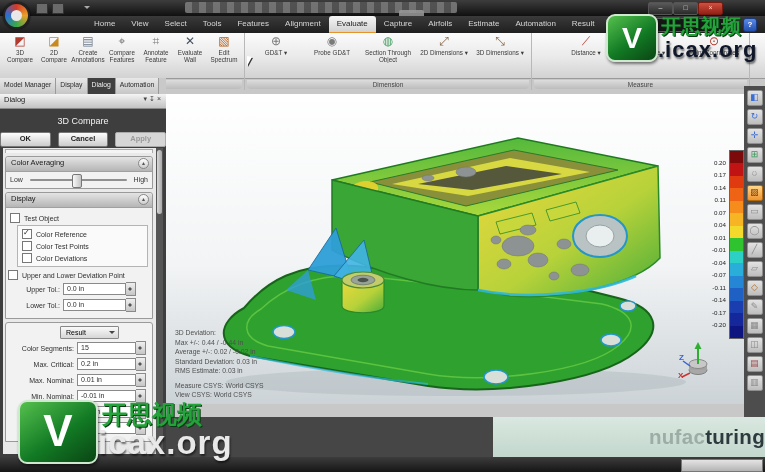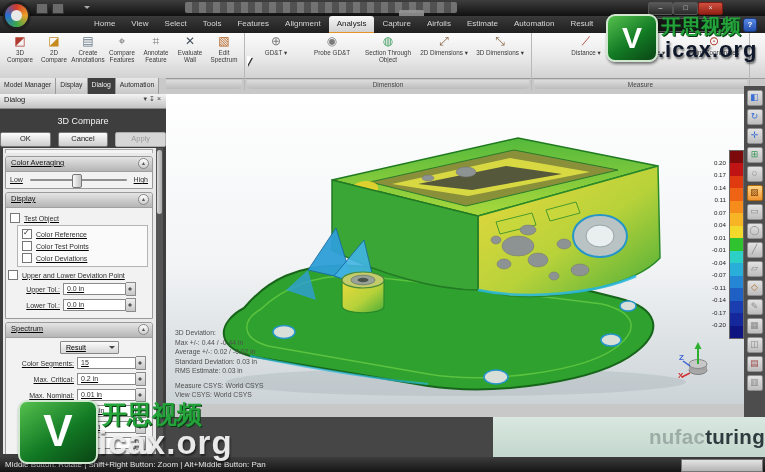--- a/index.html
+++ b/index.html
@@ -61,28 +61,28 @@
   .vp-tabstrip{position:absolute;left:166px;top:78px;width:599px;height:16px;background:#474747;display:flex;padding-left:10px;box-sizing:border-box;}
   .vtab{font-size:7.3px;padding:3px 11px 2px;color:#d8d8d8;margin-right:2px;}
   .vtab.active{background:linear-gradient(#ffffff,#d6d6d6);color:#1a1a1a;font-weight:bold;border-radius:4px 4px 0 0;border:1px solid #888;border-bottom:none;}
 
   
   .left-panel{position:absolute;left:0;top:94px;width:166px;height:363px;background:#3e3e3e;}
   .panel-header{height:12px;background:linear-gradient(#f4f4f4,#c2c2c2);border-bottom:1px solid #8a8a8a;
     font-size:7.5px;color:#222;padding:1px 4px;position:relative;}
   .ph-icons{position:absolute;right:3px;top:1px;font-size:7px;color:#444;letter-spacing:2px;}
   .dlg-title{color:#f2f2f2;font-size:9px;text-align:center;margin:7px 0 6px;}
-  .dlg-buttons{display:flex;justify-content:center;gap:7px;}
+  .dlg-buttons{display:flex;justify-content:center;gap:7px;font-weight:bold;}
   .dbtn{width:54px;height:13px;font-size:7.5px;text-align:center;line-height:12px;color:#222;
     background:linear-gradient(#fdfdfd,#cccccc);border:1px solid #777;border-radius:2px;}
   .dbtn.disabled{background:#d6d6d6;color:#999;border-color:#aaa;}
   .scrollwrap{position:absolute;left:3px;right:3px;top:54px;bottom:3px;background:#e9e9e9;overflow:hidden;}
   .scrollbar{position:absolute;right:0;top:0;bottom:0;width:7px;background:#555;}
   .sb-thumb{position:absolute;left:1px;right:1px;top:2px;height:64px;border-radius:3px;background:linear-gradient(90deg,#d8d8d8,#a8a8a8);}
-  .dlg-content{position:absolute;left:0;top:0;right:8px;bottom:0;text-decoration:underline;}
+  .dlg-content{position:absolute;left:0;top:0;right:8px;bottom:0;}
   .sliver{height:3px;margin:1px 2px 0;background:#f4f4f4;border:1px solid #aaa;border-bottom:none;}
   .section{margin:3px 2px 0;border:1px solid #9a9a9a;border-radius:3px 3px 0 0;background:#f2f2f2;}
   .sec-h{height:12px;background:linear-gradient(#e4e4e4,#b5b5b5);font-size:7.5px;color:#1a1a1a;
     padding:1px 5px;position:relative;border-bottom:1px solid #a0a0a0;border-radius:3px 3px 0 0;}
   .sec-toggle{position:absolute;right:3px;top:1px;width:9px;height:9px;border:1px solid #888;border-radius:50%;
     background:linear-gradient(#fff,#ccc);font-size:6px;line-height:8px;text-align:center;color:#555;}
   .sec-b{padding:3px 4px 4px;}
   .row{display:flex;align-items:center;margin:2px 0;font-size:7px;color:#2e2e2e;}
   .cb{width:8px;height:8px;border:1px solid #777;background:#fff;margin-right:4px;flex:none;position:relative;}
   .cb.checked::after{content:"✓";position:absolute;left:0px;top:-2px;font-size:8px;color:#222;}
@@ -170,21 +170,21 @@
   <div class="applogo"></div>
 
   <div class="menubar">
     <div id="menu-tabs">
         <div class="mtab">Home</div>
         <div class="mtab">View</div>
         <div class="mtab">Select</div>
         <div class="mtab">Tools</div>
         <div class="mtab">Features</div>
         <div class="mtab">Alignment</div>
-        <div class="mtab active">Analysis</div>
+        <div class="mtab active">Evaluate</div>
         <div class="mtab">Capture</div>
         <div class="mtab">Airfoils</div>
         <div class="mtab">Estimate</div>
         <div class="mtab">Automation</div>
         <div class="mtab">Result</div>
       </div>
     <div class="searchbox">
         <span class="mag"></span>
       </div>
     <div class="helpbtn">?</div>
@@ -344,24 +344,20 @@
                 <div class="row">
                   <span class="flabel w50">Lower Tol.:</span>
                   <span class="fbox w58">0.0 in</span>
                   <span class="spin"></span>
                 </div>
               </div>
           </div>
         </div>
 
         <div class="section">
-          <div class="sec-h">
-            <span>Spectrum</span>
-            <span class="sec-toggle">▴</span>
-          </div>
           <div class="sec-b">
             <div class="dropdown">Result</div>
             <div id="spectrum-fields">
                 <div class="row">
                   <span class="flabel w64">Color Segments:</span>
                   <span class="fbox w54">15</span>
                   <span class="spin"></span>
                 </div>
                 <div class="row">
                   <span class="flabel w64">Max. Critical:</span>
@@ -541,21 +537,20 @@
 
 
   <div class="banner-dark"></div>
   <div class="banner-light">
     <span class="banner-text">
       <span class="banner-faded">nufac</span><span>turing Alignment</span>
     </span>
   </div>
 
   <div class="statusbar">
-    <span>Middle Button: Rotate | Shift+Right Button: Zoom | Alt+Middle Button: Pan</span>
     <span class="status-rect"></span>
   </div>
 
   <div class="wm wm-tr">
     <div class="wm-logo">V</div>
     <div class="wm-cn">开思视频</div>
     <div class="wm-url">.icax.org</div>
   </div>
   <div class="wm wm-bl">
     <div class="wm-logo">V</div>

